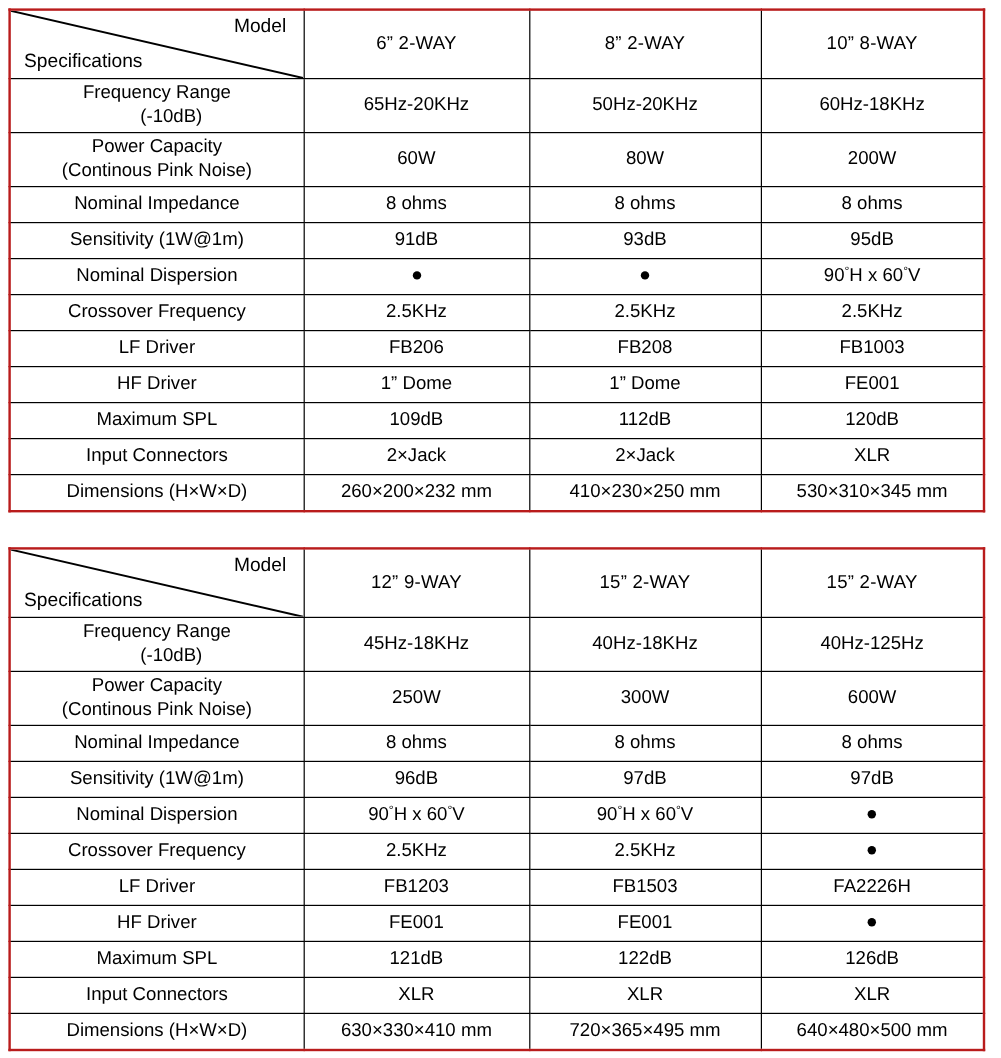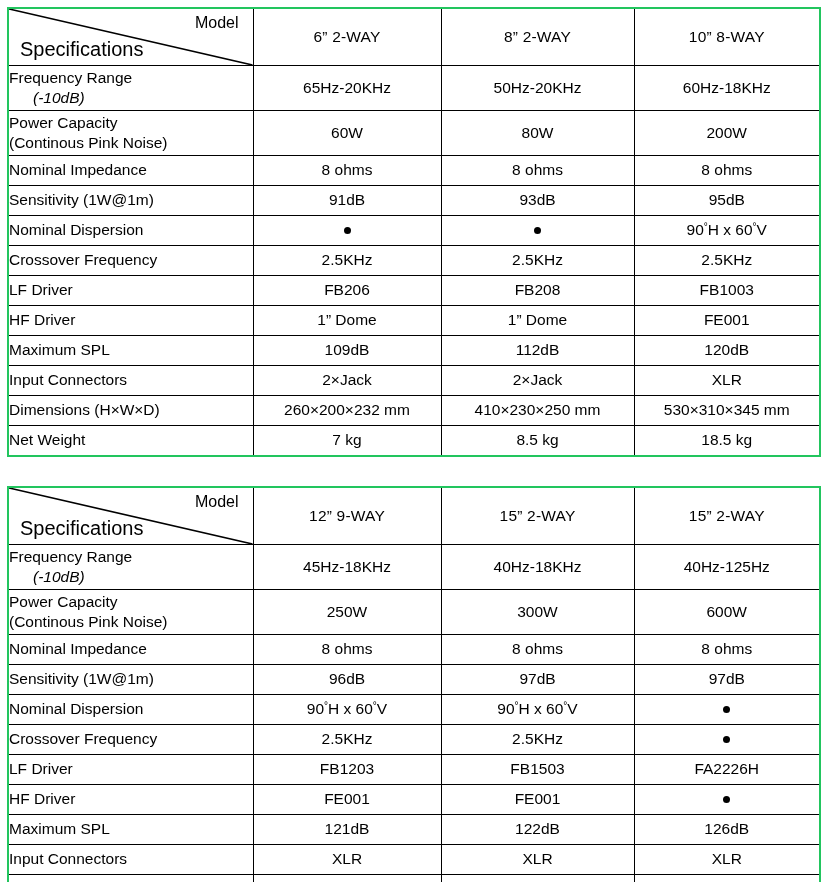--- a/index.html
+++ b/index.html
@@ -18,21 +18,21 @@
     position: relative;
     width: 834px;
     height: 882px;
     box-sizing: border-box;
     padding: 7px 15px 0 7px;
   }
   .spec-table {
     width: 812px;
     border-collapse: collapse;
     table-layout: fixed;
-    border: 2px solid #22c55e;
+    border: 2px solid #b91c1c;
   }
   .spec-table + .spec-table {
     margin-top: 29px;
   }
   .spec-table td,
   .spec-table th {
     border: 1.6px solid #000;
     padding: 0;
     font-weight: normal;
     font-size: 15.5px;
@@ -60,49 +60,48 @@
   .corner .lbl-model {
     position: absolute;
     top: 3px;
     right: 14px;
     font-size: 16px;
   }
   .corner .lbl-specs {
     position: absolute;
     bottom: 3px;
     left: 11px;
-    font-size: 20px;
+    font-size: 16px;
   }
 
   
   .model-head {
     height: 56px;
     text-align: center;
     font-size: 17px;
     letter-spacing: 0.2px;
     margin-left: 17px;
   }
 
   
   .spec-label {
     padding-left: 14px;
-    text-align: left;
+    text-align: center;
     height: 29px;
     font-size: 15.5px;
   }
   .spec-label.two-line {
     height: 44px;
     line-height: 1.28;
   }
   .spec-label .l2 {
     display: block;
   }
   .spec-label.indent2 .l2 {
     padding-left: 24px;
-    font-style: italic;
   }
 
   
   .val {
     text-align: center;
     height: 29px;
     font-size: 15.5px;
     white-space: nowrap;
   }
   .val.two-line { height: 44px; }
@@ -213,26 +212,20 @@
         <td class="val">2×Jack</td>
         <td class="val">2×Jack</td>
         <td class="val">XLR</td>
       </tr>
       <tr>
         <td class="spec-label">Dimensions (H×W×D)</td>
         <td class="val">260×200×232 mm</td>
         <td class="val">410×230×250 mm</td>
         <td class="val">530×310×345 mm</td>
       </tr>
-      <tr>
-        <td class="spec-label">Net Weight</td>
-        <td class="val">7 kg</td>
-        <td class="val">8.5 kg</td>
-        <td class="val">18.5 kg</td>
-      </tr>
     </tbody>
   </table>
 
   <table class="spec-table">
     <colgroup>
       <col class="c-spec">
         <col class="c-m1">
         <col class="c-m2">
         <col class="c-m3">
     </colgroup>

